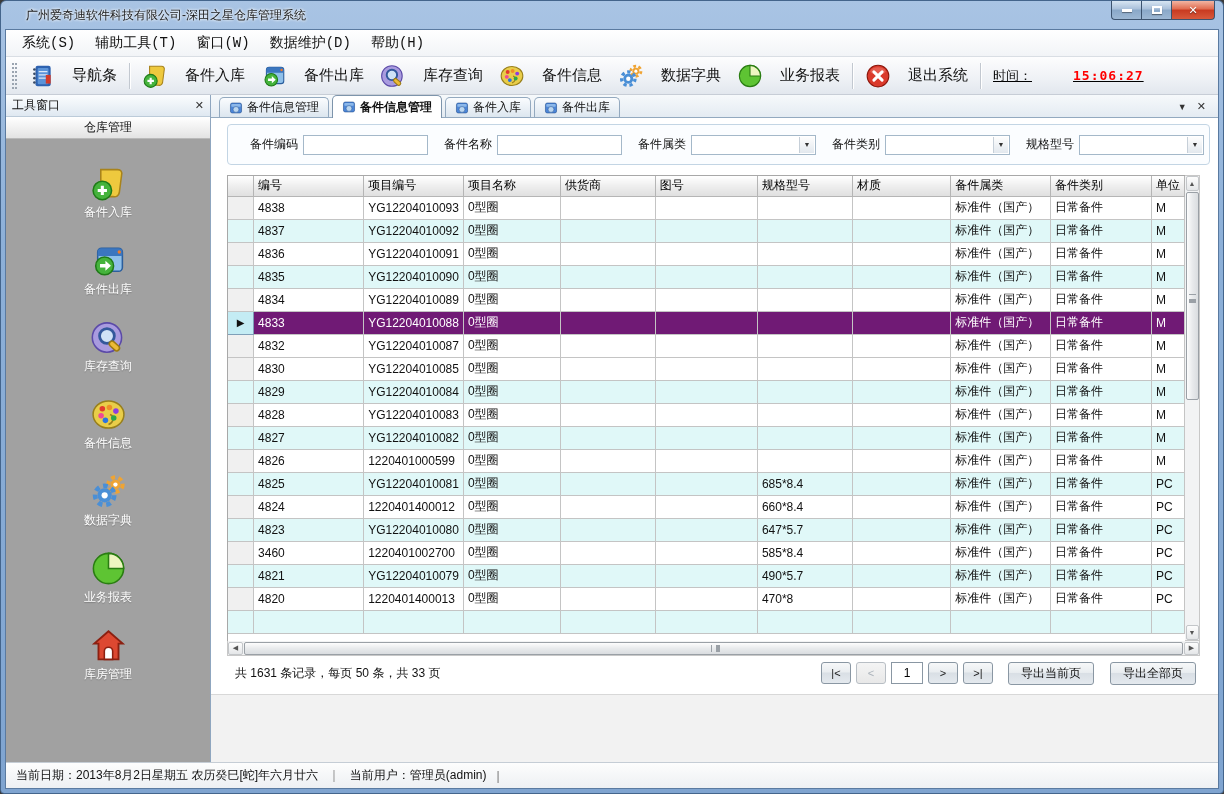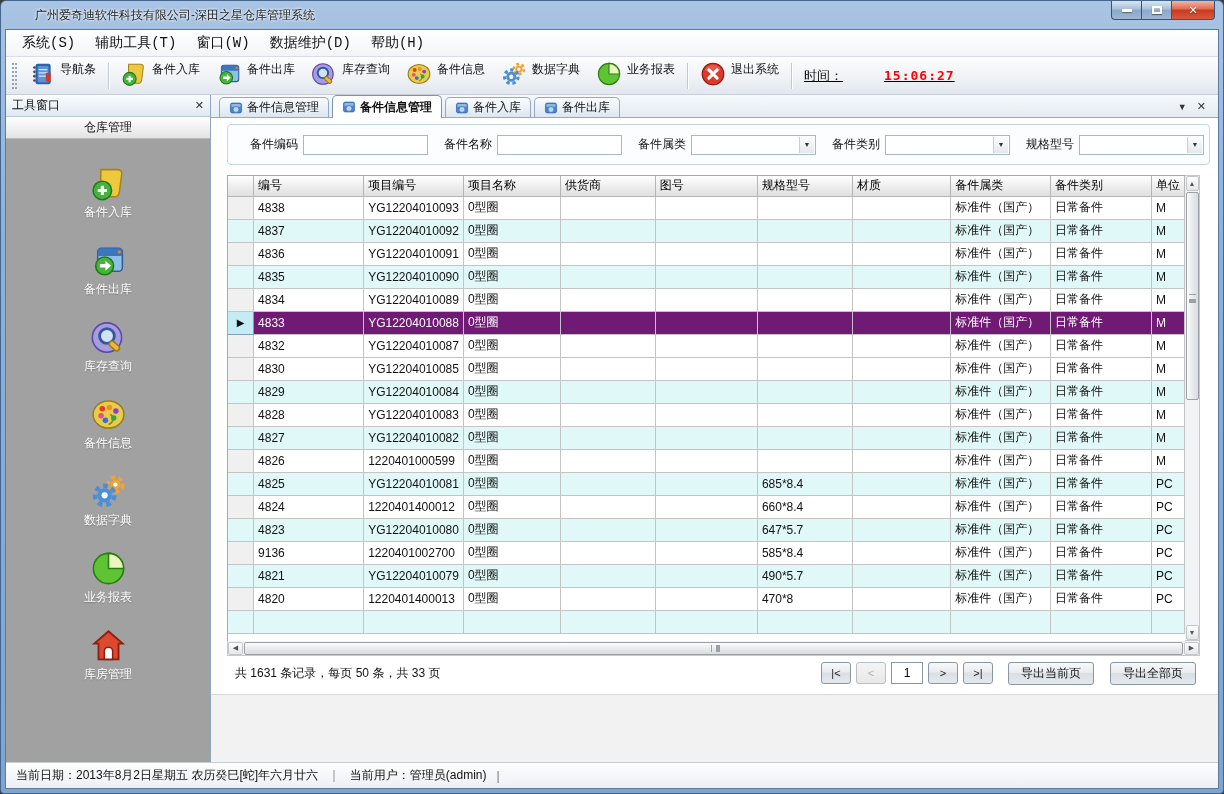--- a/index.html
+++ b/index.html
@@ -3,42 +3,42 @@
 <meta charset="utf-8">
 <style>
   * { margin:0; padding:0; box-sizing:border-box; }
   html,body { width:1224px; height:794px; font-family:"Liberation Sans","DejaVu Sans",sans-serif; background:#3b3b3b; }
 
   .window{ width:1224px; height:794px; display:flex; flex-direction:column;
     background:linear-gradient(180deg,#a9c4e4 0%,#8db0d8 30%,#7fa4d0 100%);
     border:1px solid #44658c; border-radius:6px 6px 4px 4px; overflow:hidden; }
 
   
-  .titlebar{ height:28px; display:flex; align-items:center; padding:0 12px; position:relative; }
+  .titlebar{ height:28px; display:flex; align-items:center; padding:0 3px; position:relative; }
   .titlebar .app-ic{ width:16px; height:16px; margin-right:6px; flex:0 0 auto; }
   .titlebar .ttl{ font-size:12px; color:#1a1a1a; text-shadow:0 0 3px #fff,0 0 3px #fff; }
   .win-controls{ position:absolute; top:0; right:8px; display:flex; }
   .wc{ height:19px; border:1px solid #3c536e; border-top:none; display:flex; align-items:center; justify-content:center; cursor:default; }
   .wc-min,.wc-max{ width:30px; background:linear-gradient(180deg,#d7e5f2,#a9c0da 45%,#8aa8c8 50%,#9db8d4); }
   .wc-min{ border-radius:0 0 0 4px; border-right:none; }
   .wc-max{ border-right:none; }
   .wc-close{ width:44px; background:linear-gradient(180deg,#f2b5a2,#e06a4e 45%,#c83a20 50%,#d8593c); border-radius:0 0 4px 0; }
   .g-min{ width:10px; height:3px; background:#fff; box-shadow:0 1px 1px rgba(0,0,0,.4); }
   .g-max{ width:10px; height:8px; border:2px solid #fff; box-shadow:0 1px 1px rgba(0,0,0,.4); }
   .g-x{ color:#fff; font-size:11px; font-weight:bold; text-shadow:0 1px 1px rgba(0,0,0,.5); }
 
   
   .frame{ flex:1; margin:0 4px 4px; border:1px solid #5a7aa0; background:#fff; display:flex; flex-direction:column; min-height:0; }
 
   .menubar{ height:27px; background:linear-gradient(180deg,#ffffff,#f2f4f7); border-bottom:1px solid #d9dee4; display:flex; align-items:center; padding:0 6px; }
   .menu-item{ font-size:14px; color:#111; padding:3px 10px; border-radius:2px;font-family:Liberation Mono, monospace; }
 
   .toolbar{ height:38px; background:linear-gradient(180deg,#fdfdfe,#eef1f5 60%,#e2e7ee); border-bottom:1px solid #c7cdd6; display:flex; align-items:center; padding:0 4px; }
   .grip{ width:5px; height:26px; margin:0 4px 0 2px; border-left:2px dotted #9aa4b0; border-right:2px dotted #9aa4b0; }
-  .tbtn{ display:flex; gap:5px; height:30px; padding:0 8px; font-size:12px; color:#111; border-radius:3px; }
+  .tbtn{ display:flex; align-items:center; gap:17px; height:30px; padding:0 8px; font-size:15px; color:#111; border-radius:3px; }
   .tsep{ width:1px; height:26px; background:#c2c8d0; margin:0 4px; box-shadow:1px 0 0 #fff; }
   .ttime{ display:flex; align-items:center; gap:6px; padding:0 8px; font-size:13px;text-decoration:underline; }
   .ttime .lbl{ color:#111; }
   .ttime .val{ color:#ff0000; font-weight:bold; font-family:"DejaVu Sans Mono",monospace; letter-spacing:1px;margin-left:35px; }
   .icn{ display:inline-block; flex:0 0 auto; }
   .icn svg{ width:100%; height:100%; display:block; }
 
   
   .main{ flex:1; display:flex; min-height:0; }
 
@@ -702,21 +702,21 @@
                       <td></td>
                       <td></td>
                       <td>647*5.7</td>
                       <td></td>
                       <td>标准件（国产）</td>
                       <td>日常备件</td>
                       <td>PC</td>
                     </tr>
                     <tr>
                       <td class="selcol"></td>
-                      <td>9136</td>
+                      <td>3460</td>
                       <td>1220401002700</td>
                       <td>0型圈</td>
                       <td></td>
                       <td></td>
                       <td>585*8.4</td>
                       <td></td>
                       <td>标准件（国产）</td>
                       <td>日常备件</td>
                       <td>PC</td>
                     </tr>

